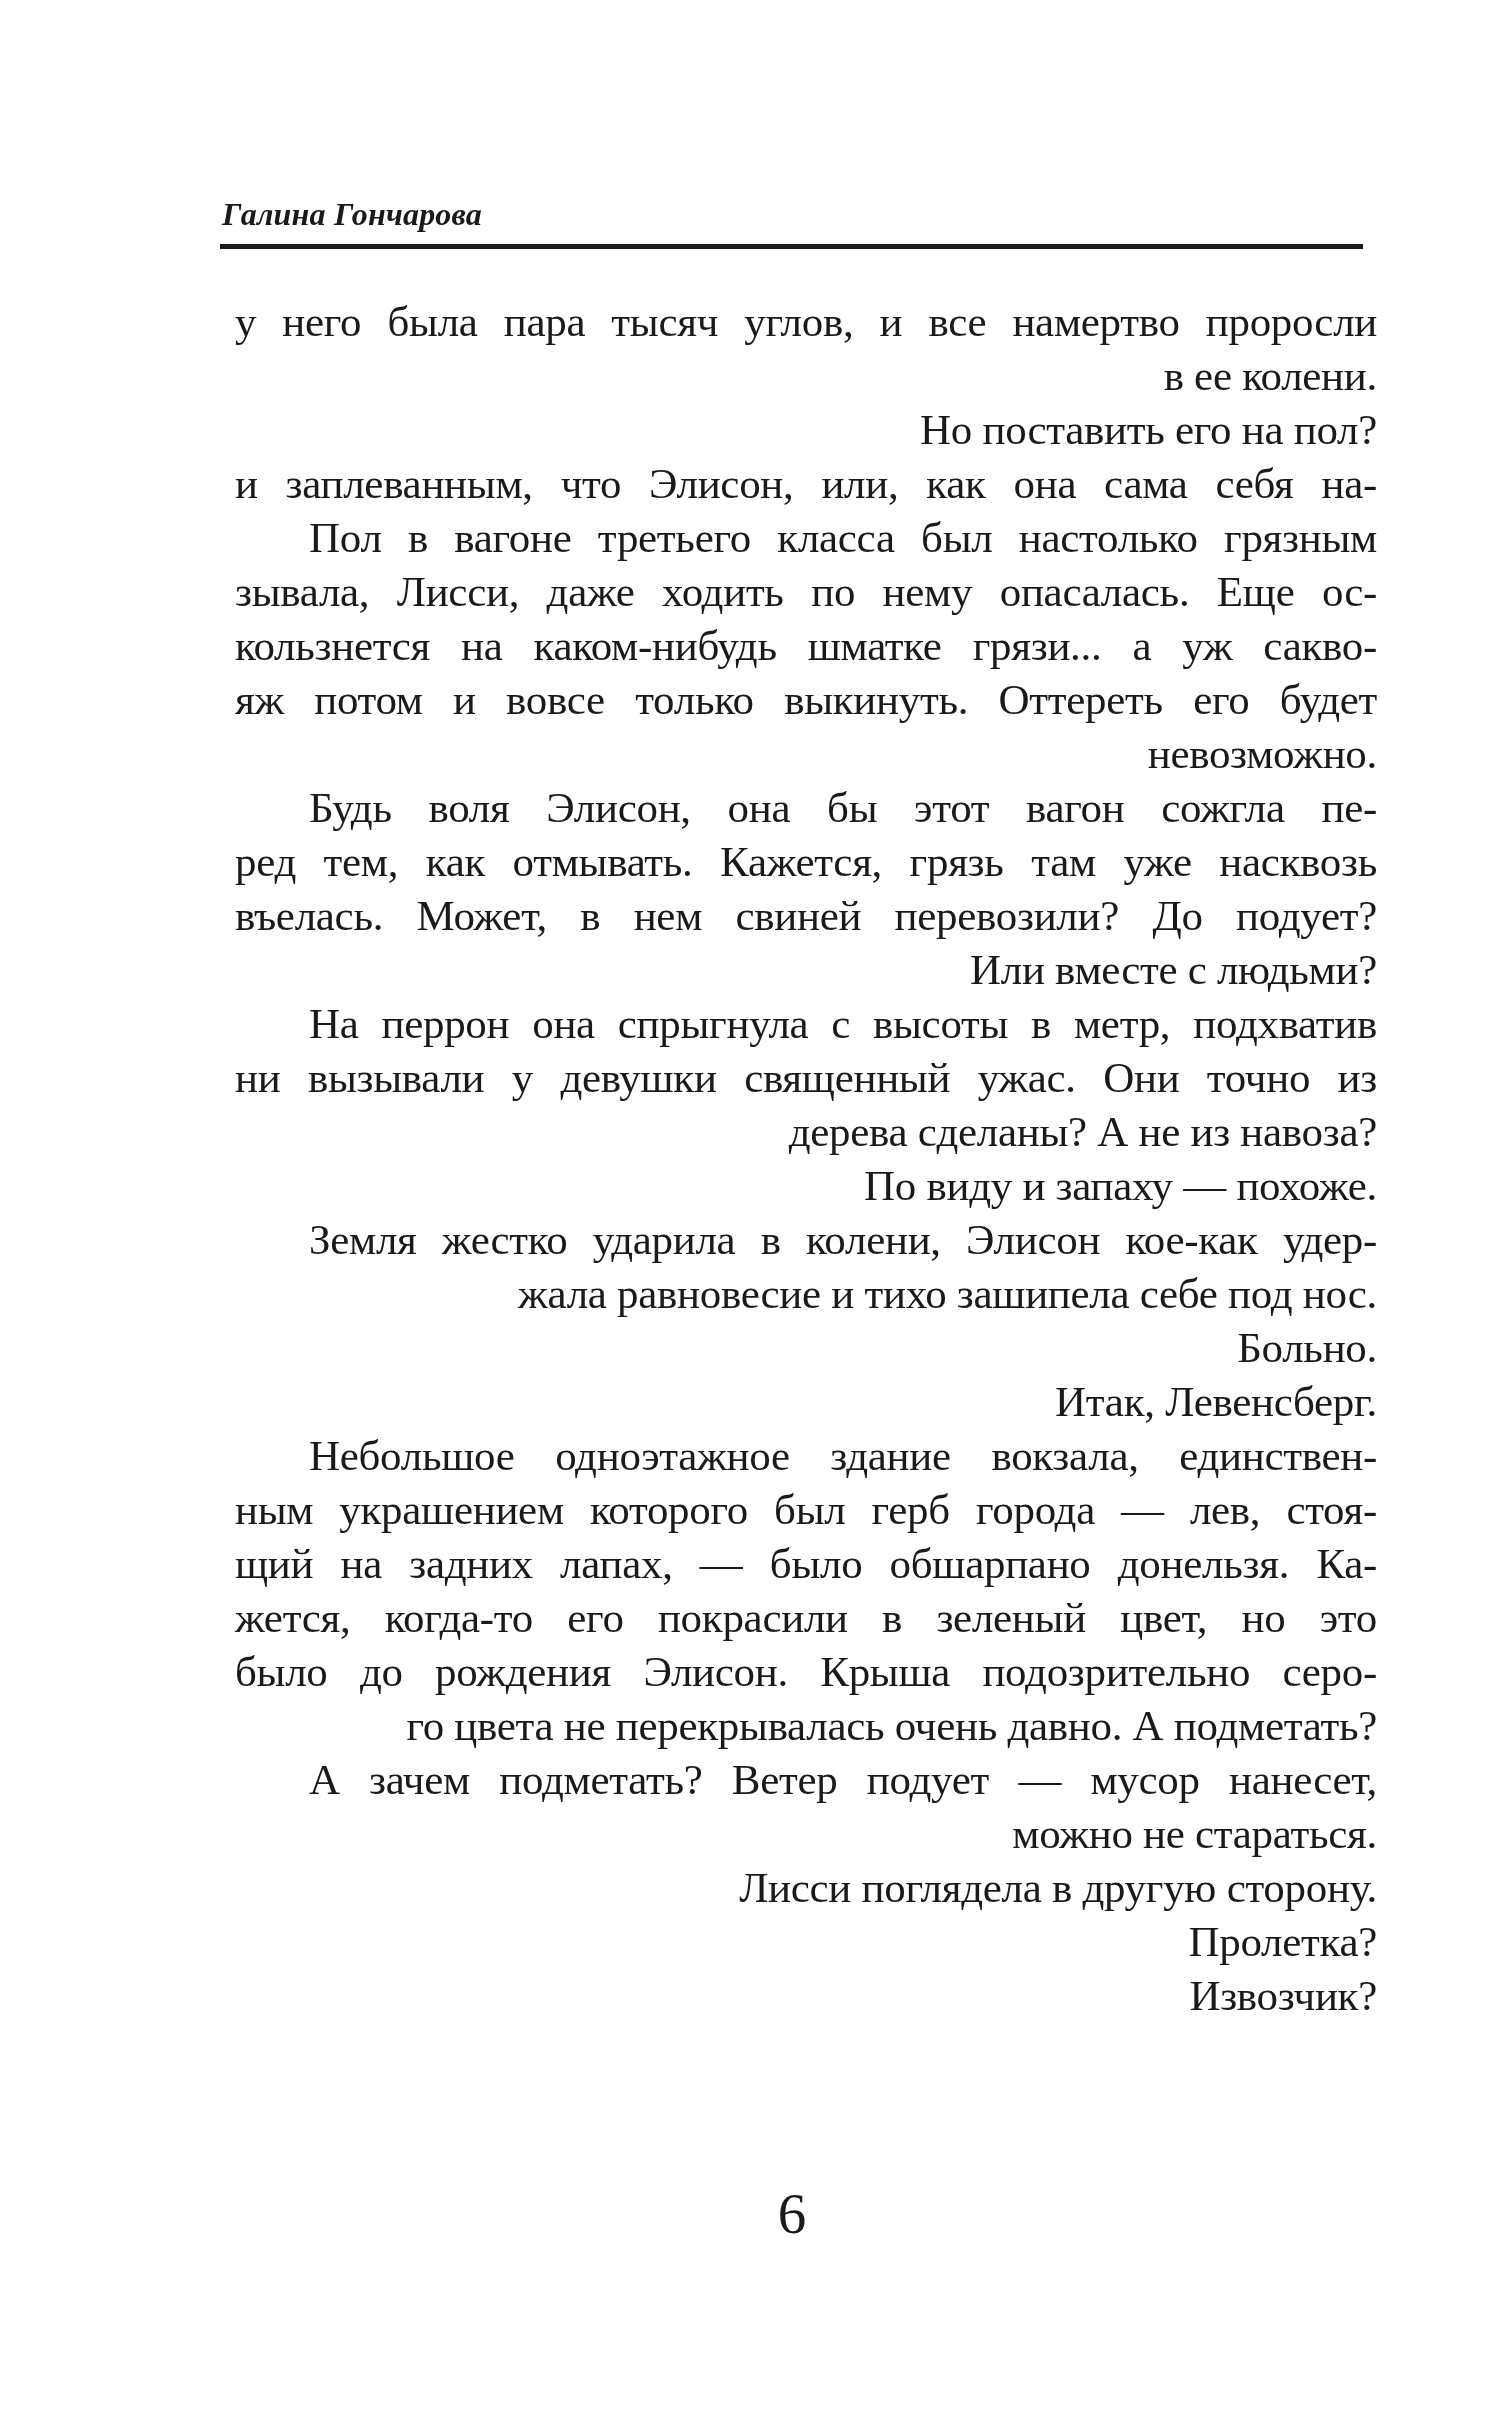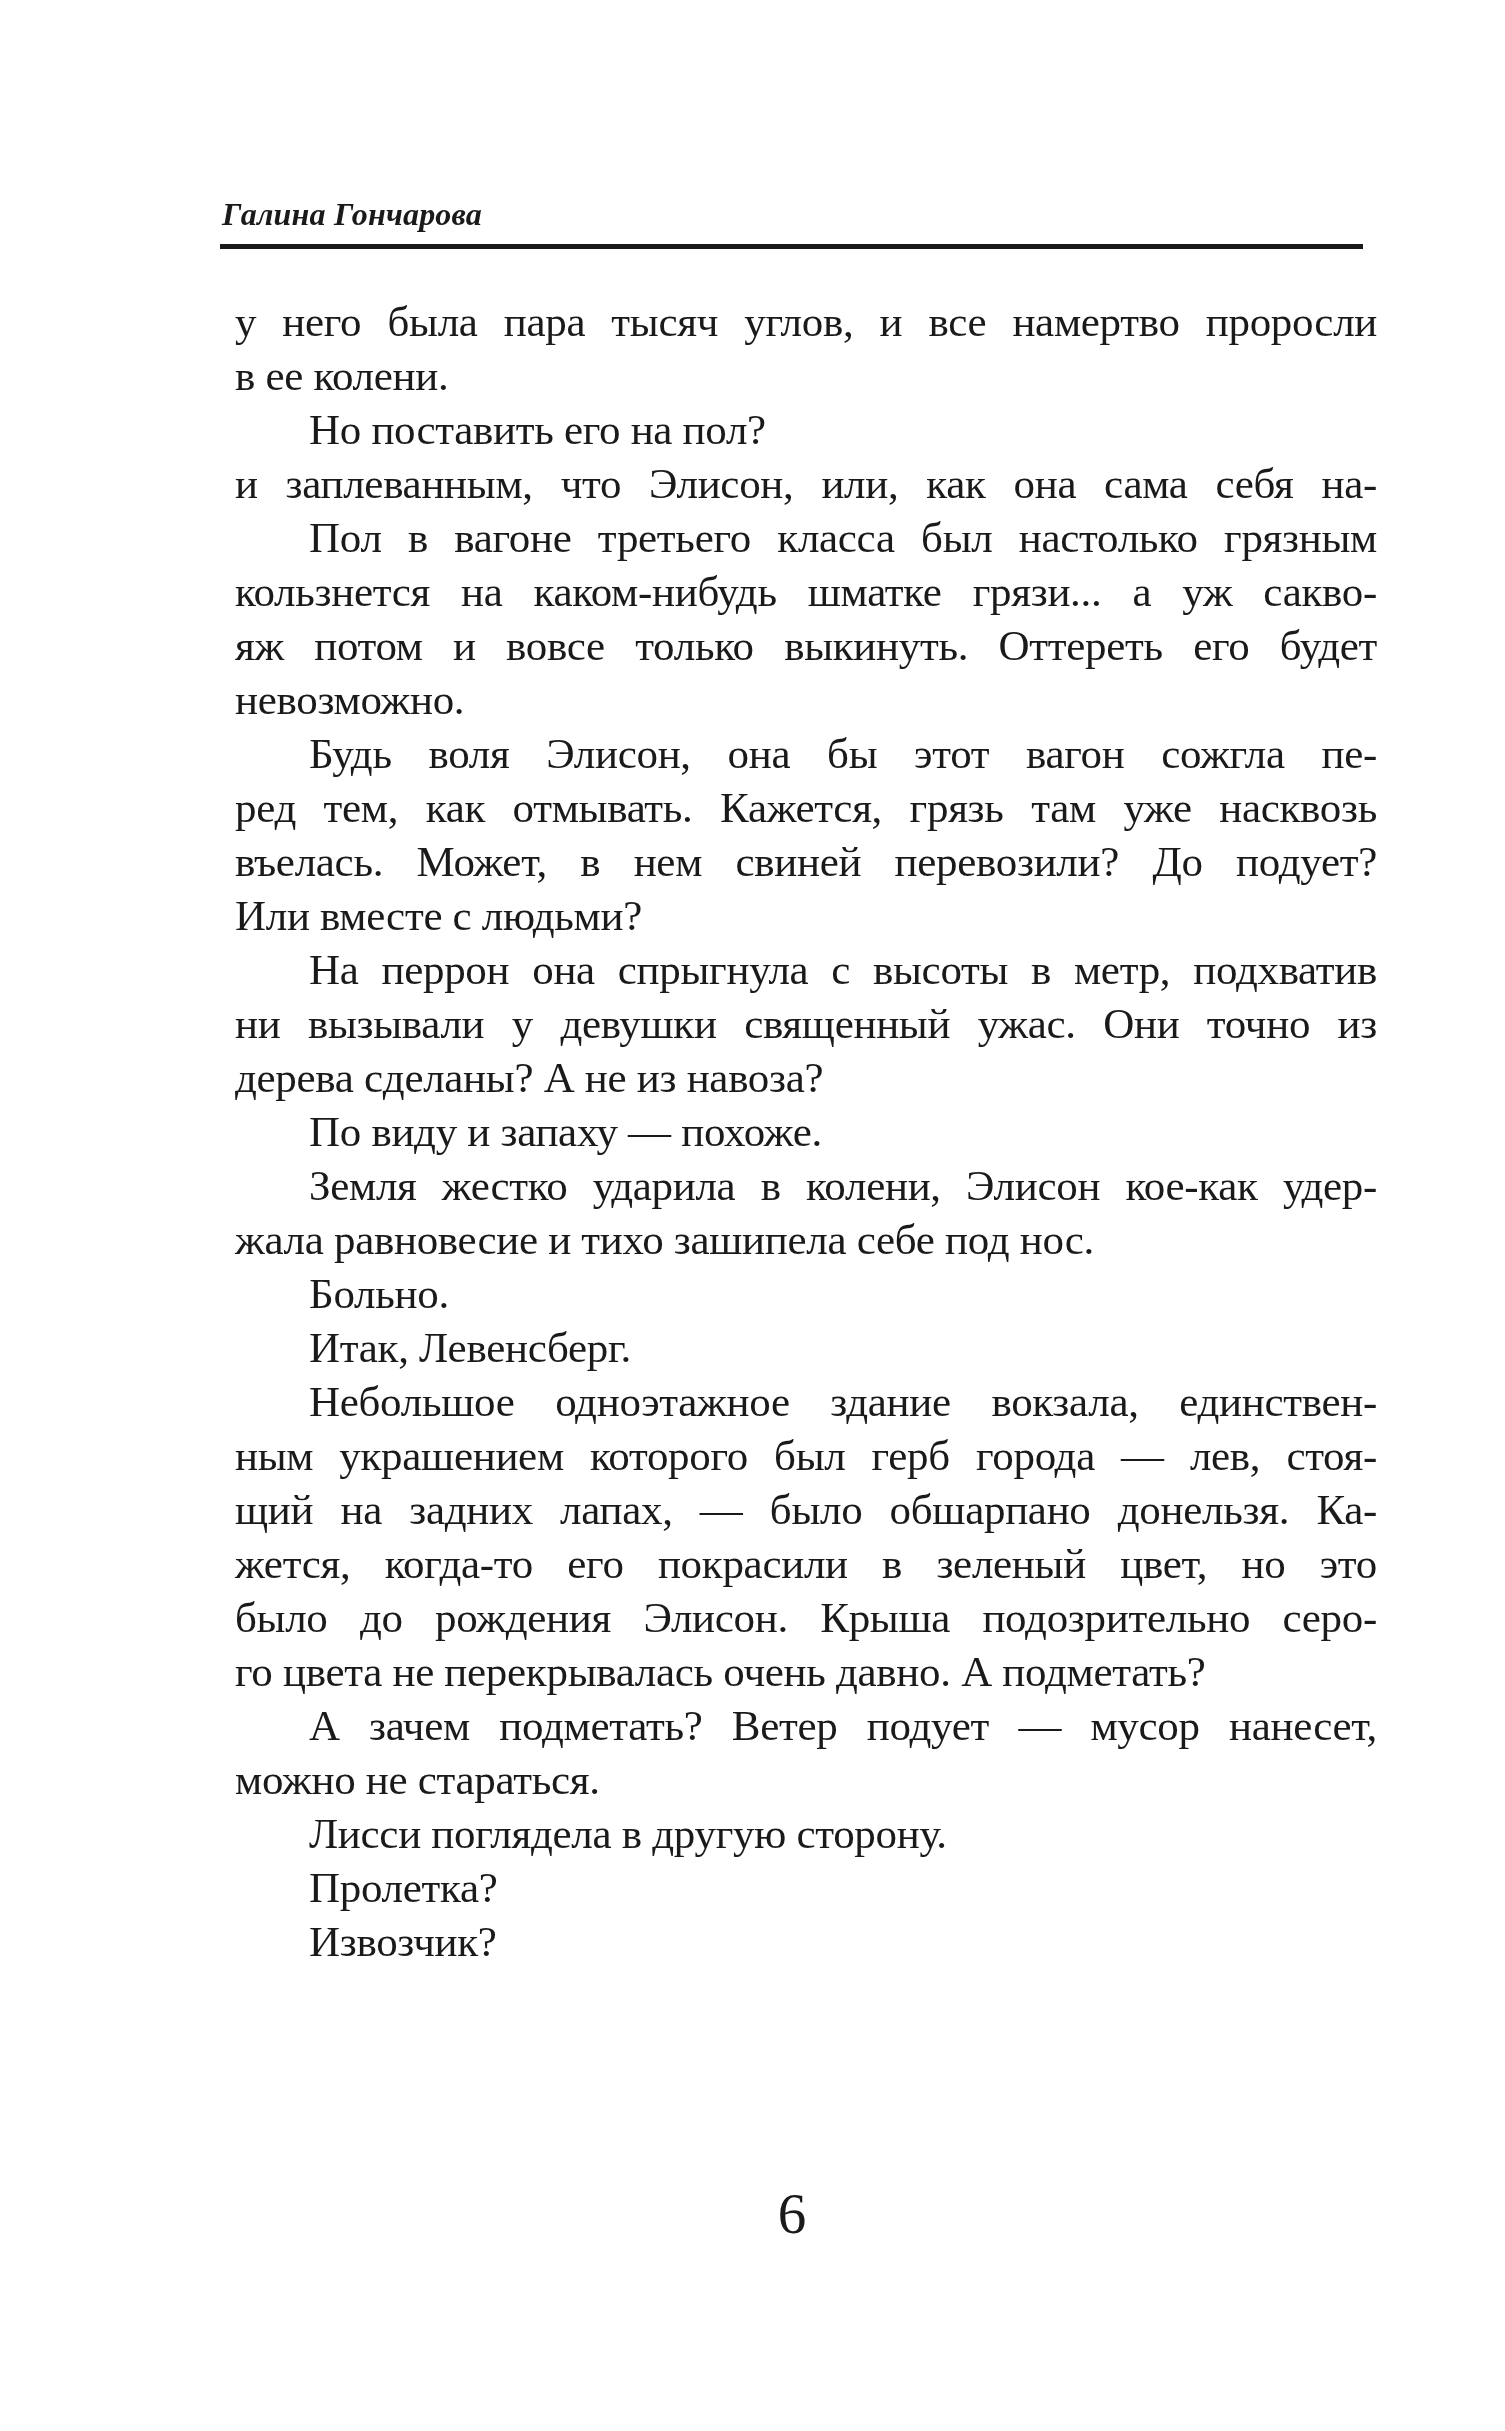--- a/index.html
+++ b/index.html
@@ -37,21 +37,21 @@
   .body-text {
     position: absolute;
     left: 235px;
     top: 295px;
     width: 1142px;
     font-size: 43px;
     line-height: 54px;
     letter-spacing: -0.3px;
   }
   .para { margin: 0; }
-  .line { text-align: left; }
+  .line { text-align: right; }
   .line.just {
     text-align: justify;
     text-align-last: justify;
   }
   .line.ind { text-indent: 74px; }
   .page-number {
     position: absolute;
     left: 221px;
     top: 2184px;
     width: 1142px;
@@ -71,20 +71,21 @@
       <div class="para">
         <div class="line just">у него была пара тысяч углов, и все намертво проросли</div>
         <div class="line">в ее колени.</div>
       </div>
       <div class="para">
         <div class="line ind">Но поставить его на пол?</div>
       </div>
       <div class="para">
         <div class="line just">и заплеванным, что Элисон, или, как она сама себя на-</div>
         <div class="line just ind">Пол в вагоне третьего класса был настолько грязным</div>
+        <div class="line just">зывала, Лисси, даже ходить по нему опасалась. Еще ос-</div>
         <div class="line just">кользнется на каком-нибудь шматке грязи... а уж сакво-</div>
         <div class="line just">яж потом и вовсе только выкинуть. Оттереть его будет</div>
         <div class="line">невозможно.</div>
       </div>
       <div class="para">
         <div class="line just ind">Будь воля Элисон, она бы этот вагон сожгла пе-</div>
         <div class="line just">ред тем, как отмывать. Кажется, грязь там уже насквозь</div>
         <div class="line just">въелась. Может, в нем свиней перевозили? До подует?</div>
         <div class="line">Или вместе с людьми?</div>
       </div>

